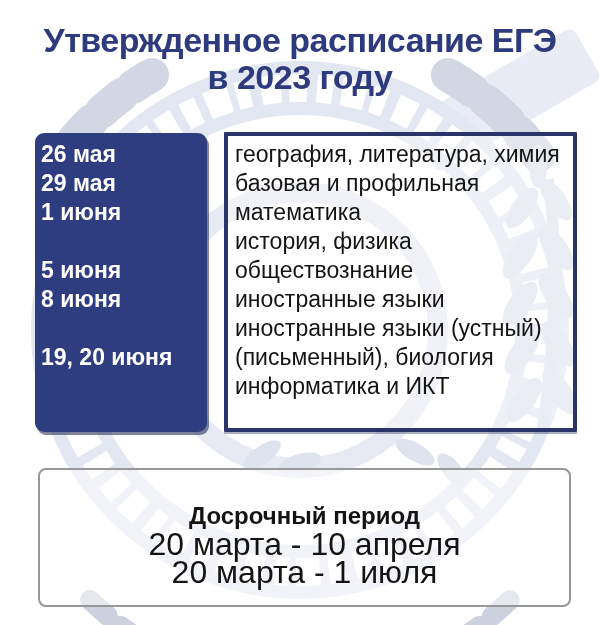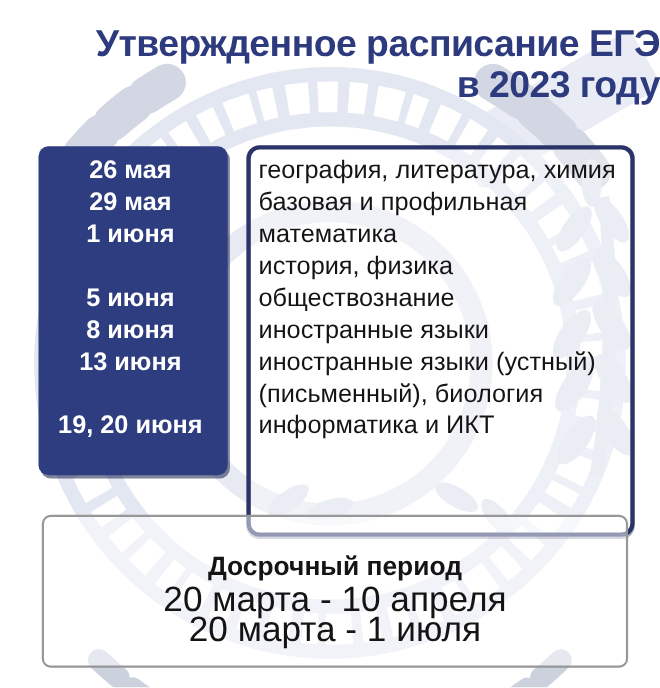--- a/index.html
+++ b/index.html
@@ -21,44 +21,44 @@
     overflow:hidden;
     font-family:"Liberation Sans", sans-serif;
   }
   .watermark{
     position:absolute;left:0;top:0;width:600px;height:625px;
     z-index:0;pointer-events:none;
   }
   .content{position:relative;z-index:1;width:100%;height:100%;}
   .title{
     position:absolute;left:0;top:22px;width:600px;
-    text-align:right;
+    text-align:center;
     color:var(--navy);
     font-weight:bold;
     font-size:34px;line-height:37px;
     letter-spacing:-0.5px;
   }
   .date-box{
     position:absolute;left:35px;top:133px;width:172px;height:299px;
     background:var(--box-blue);
     border-radius:9px;
     padding:7px 11px 0 6px;
     box-shadow:2px 3px 0 rgba(24,32,74,0.55);
   }
   .date-line{
     height:29px;line-height:29px;
-    text-align:center;
+    text-align:left;
     color:#ffffff;font-weight:bold;font-size:23px;
     white-space:nowrap;
   }
   .subject-box{
-    position:absolute;left:224px;top:132px;width:353px;height:356px;
+    position:absolute;left:224px;top:132px;width:353px;height:300px;
     background:rgba(255,255,255,0.38);
     border:4px solid var(--box-border);
-    border-radius:12px;
+    border-radius:1px;
     padding:4px 6px 0 7px;
     box-shadow:0 2px 0 rgba(24,32,74,0.35);
   }
   .subject-line{
     height:29px;line-height:29px;
     color:var(--text-dark);
     font-size:23px;
     white-space:nowrap;
   }
   .periods-box{
@@ -129,21 +129,20 @@
       <span>в 2023 году</span>
     </h1>
 
     <div class="date-box" id="date-column">
         <div class="date-line">26 мая</div>
         <div class="date-line">29 мая</div>
         <div class="date-line">1 июня</div>
         <div class="date-line">&nbsp;</div>
         <div class="date-line">5 июня</div>
         <div class="date-line">8 июня</div>
-        <div class="date-line">13 июня</div>
         <div class="date-line">&nbsp;</div>
         <div class="date-line">19, 20 июня</div>
       </div>
 
     <div class="subject-box" id="subject-column">
         <div class="subject-line">география, литература, химия</div>
         <div class="subject-line">базовая и профильная</div>
         <div class="subject-line">математика</div>
         <div class="subject-line">история, физика</div>
         <div class="subject-line">обществознание</div>

